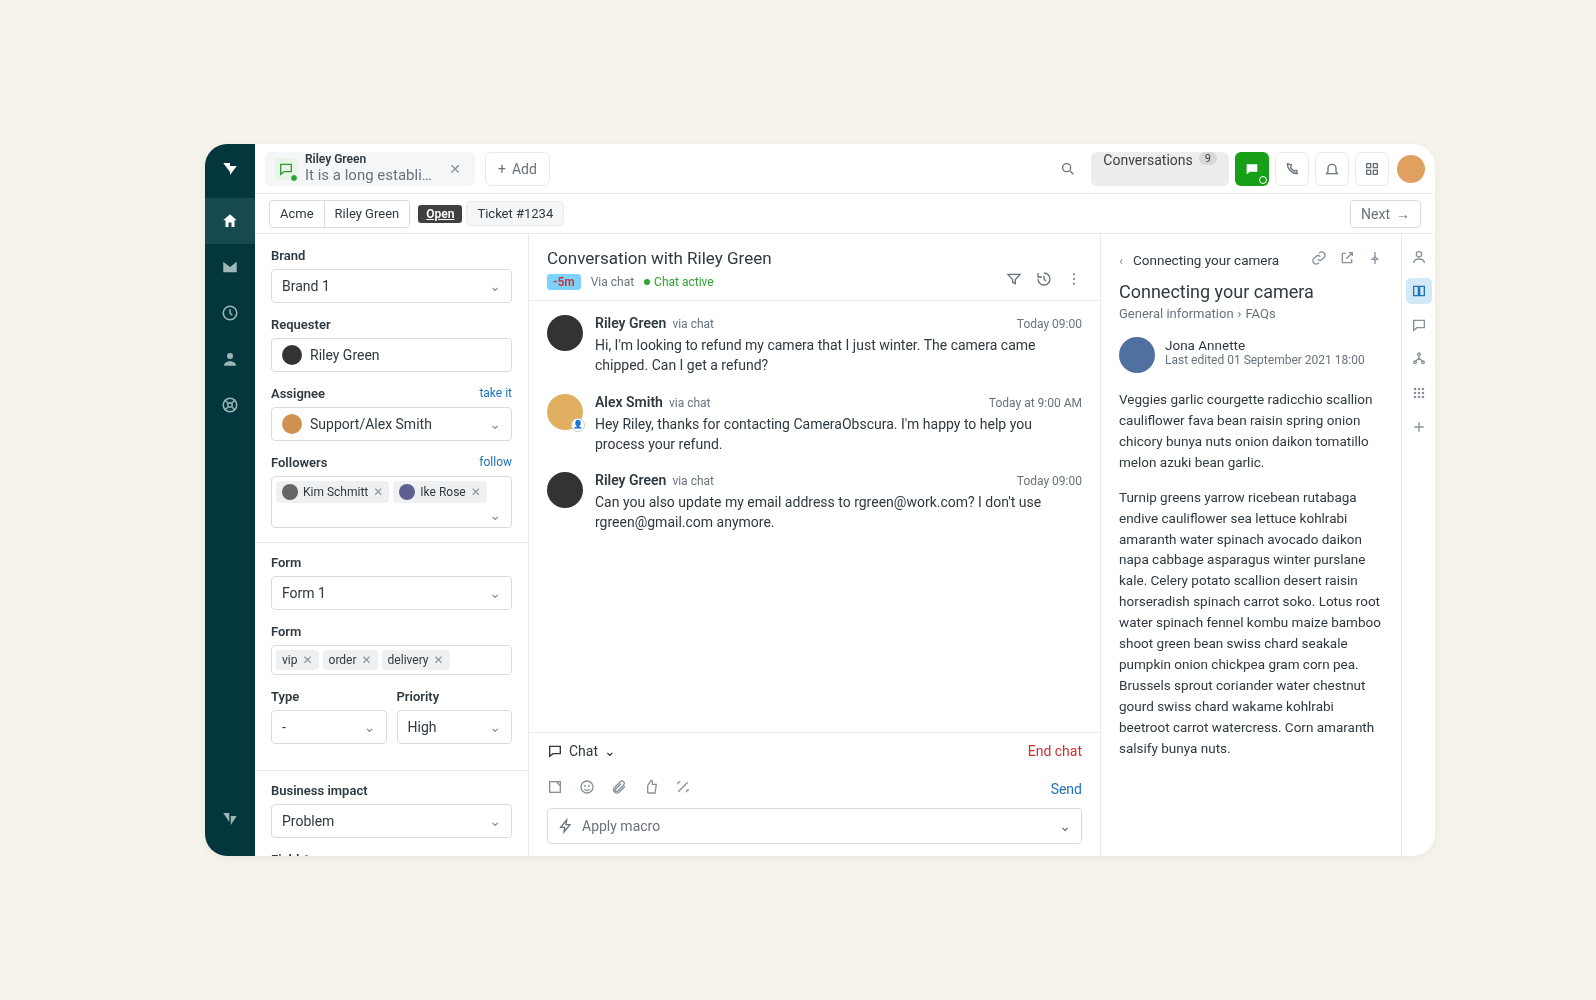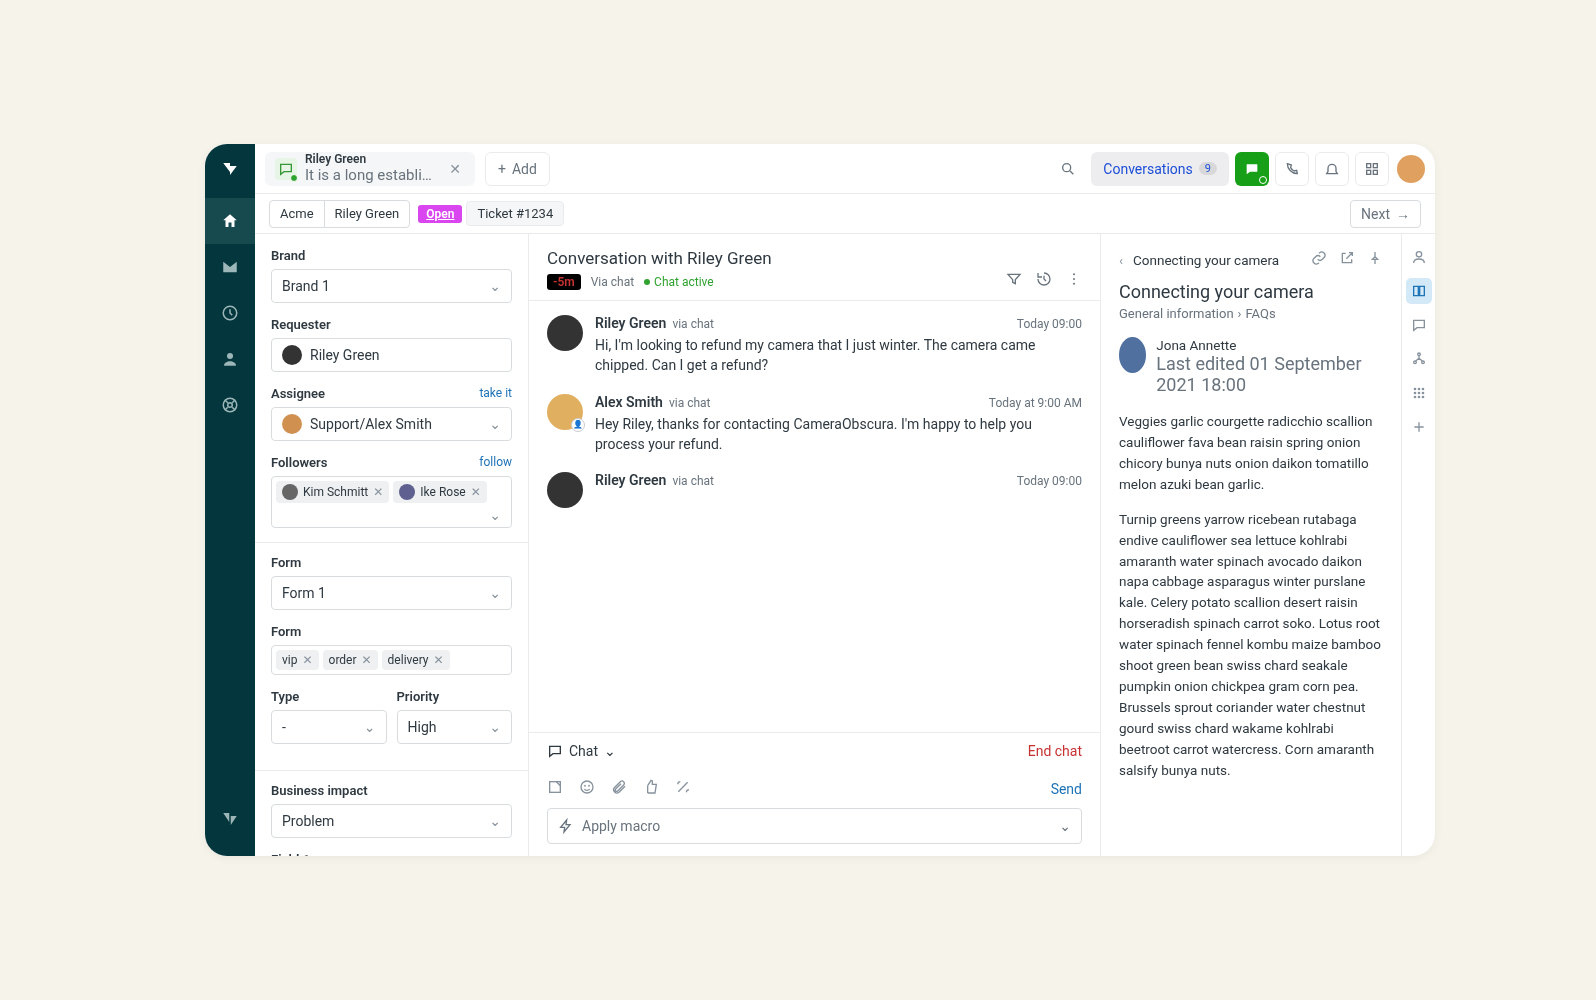--- a/index.html
+++ b/index.html
@@ -75,36 +75,36 @@
 .top-spacer { flex: 1; }
 .top-icon, .top-box {
   width: 34px; height: 34px;
   display:flex;align-items:center;justify-content:center;
   border-radius:6px;
   border:1px solid #e9ebed;
   color:#68737d; cursor:pointer;
   margin-left:6px;
 }
 .top-icon.nob { border:none; }
-.conv-pill { height:34px; padding:0 12px; background:#ededef; border-radius:6px; display:flex;align-items:center; gap:6px; color:#1d4ed8; margin-left:6px;}
+.conv-pill { height:34px; padding:0 12px; background:#ededef; border-radius:6px; display:flex;align-items:flex-start; gap:6px; color:#404040; margin-left:6px;}
 .conv-count{ background:#d8d8db; border-radius:10px; padding:0 6px; font-size:11px;}
 .chat-btn { background:#17a017; color:#fff; border:none; position:relative;}
 .chat-btn::after { content:''; position:absolute; right:2px; bottom:2px; width:6px;height:6px;border-radius:50%; background:#17a017; border:1.5px solid #fff;}
 .avatar-sm { width:28px;height:28px;border-radius:50%; background:#e0a060; margin-left:8px;}
 .sub-bar {
   height: 40px;
   display:flex; align-items:center;
   padding: 0 14px;
   border-bottom: 1px solid #e9ebed;
   gap: 0;
 }
 .crumb-group { display:flex; border:1px solid #d8dcde; border-radius:4px; height:28px; overflow:hidden;}
 .crumb { padding:0 10px; display:flex;align-items:center; border-right:1px solid #d8dcde; font-size:13px; cursor:pointer;}
 .crumb:last-child{border-right:none;}
-.status-open { background:#d946ef; color:#fff; padding:2px 8px; border-radius:3px; font-size:12px; font-weight:600; margin-left:8px;text-decoration:underline;}
+.status-open { background:#404040; color:#fff; padding:2px 8px; border-radius:3px; font-size:12px; font-weight:600; margin-left:8px;text-decoration:underline;}
 .ticket-id { background:#f5f6f7; padding: 4px 10px; border-radius:4px; border:1px solid #e9ebed; margin-left:4px; font-size:13px;}
 .next-btn { margin-left:auto; height:28px; padding:0 10px; border:1px solid #d8dcde; border-radius:4px; display:flex;align-items:center;gap:6px; color:#68737d; cursor:pointer;}
 .content { flex:1; display:flex; min-height:0;}
 .form-panel {
   width: 274px;
   border-right:1px solid #e9ebed;
   overflow-y:auto;
   padding: 14px 16px;
 }
 .field { margin-bottom: 14px; }
@@ -128,21 +128,21 @@
 .chip .x{color:#87929d;cursor:pointer;}
 .chip .mini-avatar{width:16px;height:16px;}
 .chips-row .chev-box{ margin-left:auto; color:#87929d; padding:0 6px; display:flex;align-items:center; cursor:pointer;}
 .divider { height:1px; background:#e9ebed; margin:12px -16px;}
 .two-col { display:flex; gap:10px;}
 .two-col .field{flex:1;}
 .conv-panel { flex:1; display:flex; flex-direction:column; border-right:1px solid #e9ebed; min-width:0;}
 .conv-header { padding:14px 18px 10px; border-bottom:1px solid #e9ebed; display:flex; align-items:flex-end; justify-content:space-between;}
 .conv-title { font-size:17px; font-weight:400; margin-bottom:6px;}
 .conv-meta { display:flex; align-items:center; gap:10px; font-size:12px;}
-.sla-badge { background:#000000; color:#c73232; border-radius:3px; padding:1px 6px; font-weight:600;}
+.sla-badge { background:#7dd3fc; color:#c73232; border-radius:3px; padding:1px 6px; font-weight:600;}
 .via { color:#68737d;}
 .chat-active { color:#2fa22f; display:flex;align-items:center;gap:4px;}
 .chat-active::before{content:''; width:6px;height:6px;border-radius:50%; background:#2fa22f;}
 .conv-icons { display:flex; gap:14px; color:#68737d;}
 .conv-icons span{cursor:pointer;}
 .messages { flex:1; overflow-y:auto; padding:14px 18px;}
 .msg { display:flex; gap:12px; margin-bottom:18px;}
 .msg-avatar { width:36px;height:36px;border-radius:50%; background:#888; flex:0 0 auto; position:relative;}
 .msg-avatar.a{background:#333;}
 .msg-avatar.b{background:#e0b060;}
@@ -168,21 +168,21 @@
 .kb-crumb{flex:1;}
 .kb-actions{display:flex;gap:12px;color:#87929d;}
 .kb-actions span{cursor:pointer;}
 .kb-title{font-size:18px;font-weight:400;margin-bottom:4px;}
 .kb-path{color:#68737d;font-size:13px;margin-bottom:16px;}
 .kb-path .sep{margin:0 4px;}
 .kb-author{display:flex;gap:10px;margin-bottom:16px;}
 .kb-author-avatar{width:36px;height:36px;border-radius:50%;background:#5070a0;}
 .kb-author-text{display:flex;flex-direction:column;}
 .kb-author-name{font-weight:400;}
-.kb-author-meta{color:#68737d;font-size:18px;}
+.kb-author-meta{color:#68737d;font-size:12px;}
 .kb-body p{margin-bottom:14px;line-height:1.55;}
 .right-rail{width:34px;border-left:1px solid #e9ebed;display:flex;flex-direction:column;align-items:center;padding-top:10px;gap:8px;}
 .rr-item{width:26px;height:26px;border-radius:5px;display:flex;align-items:center;justify-content:center;color:#87929d;cursor:pointer;}
 .rr-item.active{background:#d4e9f7;color:#1f73b7;}
 svg{width:16px;height:16px;}
 .nav-rail svg{width:18px;height:18px;}
 </style>
 </head>
 <body>
 
@@ -454,20 +454,21 @@
             </div>
           </div>
           <div class="msg">
             <div class="msg-avatar a"></div>
             <div class="msg-body">
               <div class="msg-head">
                 <span class="msg-author">Riley Green</span>
                 <span class="msg-via">via chat</span>
                 <span class="msg-time">Today 09:00</span>
               </div>
+              <div class="msg-text">Can you also update my email address to rgreen@work.com? I don't use rgreen@gmail.com anymore.</div>
             </div>
           </div>
         </div>
         <div class="reply-bar">
           <div class="reply-type">
             <svg viewBox="0 0 24 24" fill="none" stroke="currentColor" stroke-width="2">
                 <path d="M4 5h16v11H9l-5 4z"></path>
               </svg>
             <span>Chat</span>
             <span>⌄</span>

